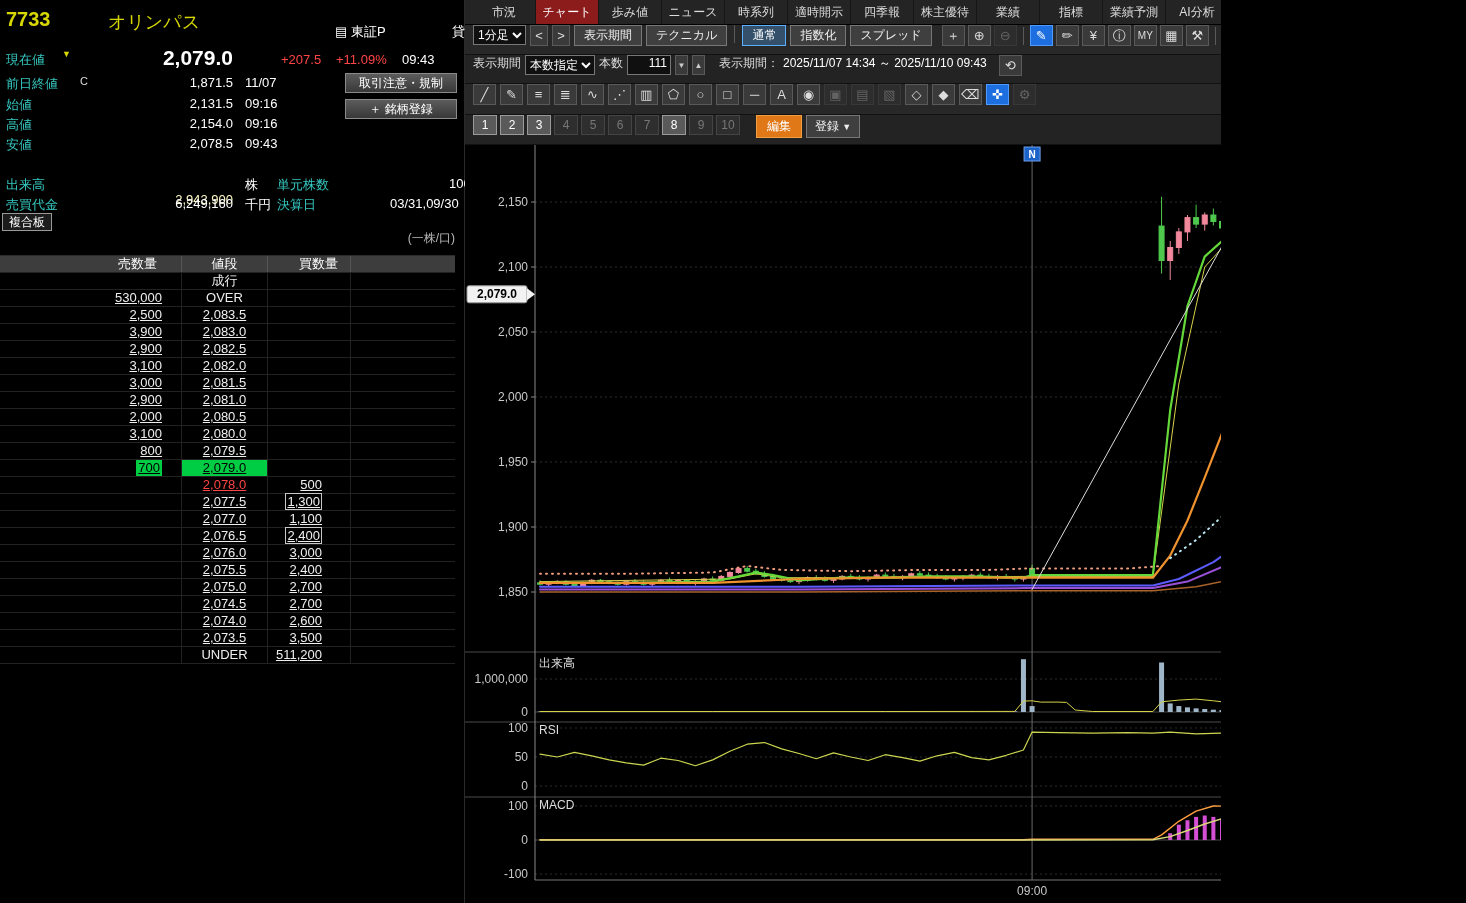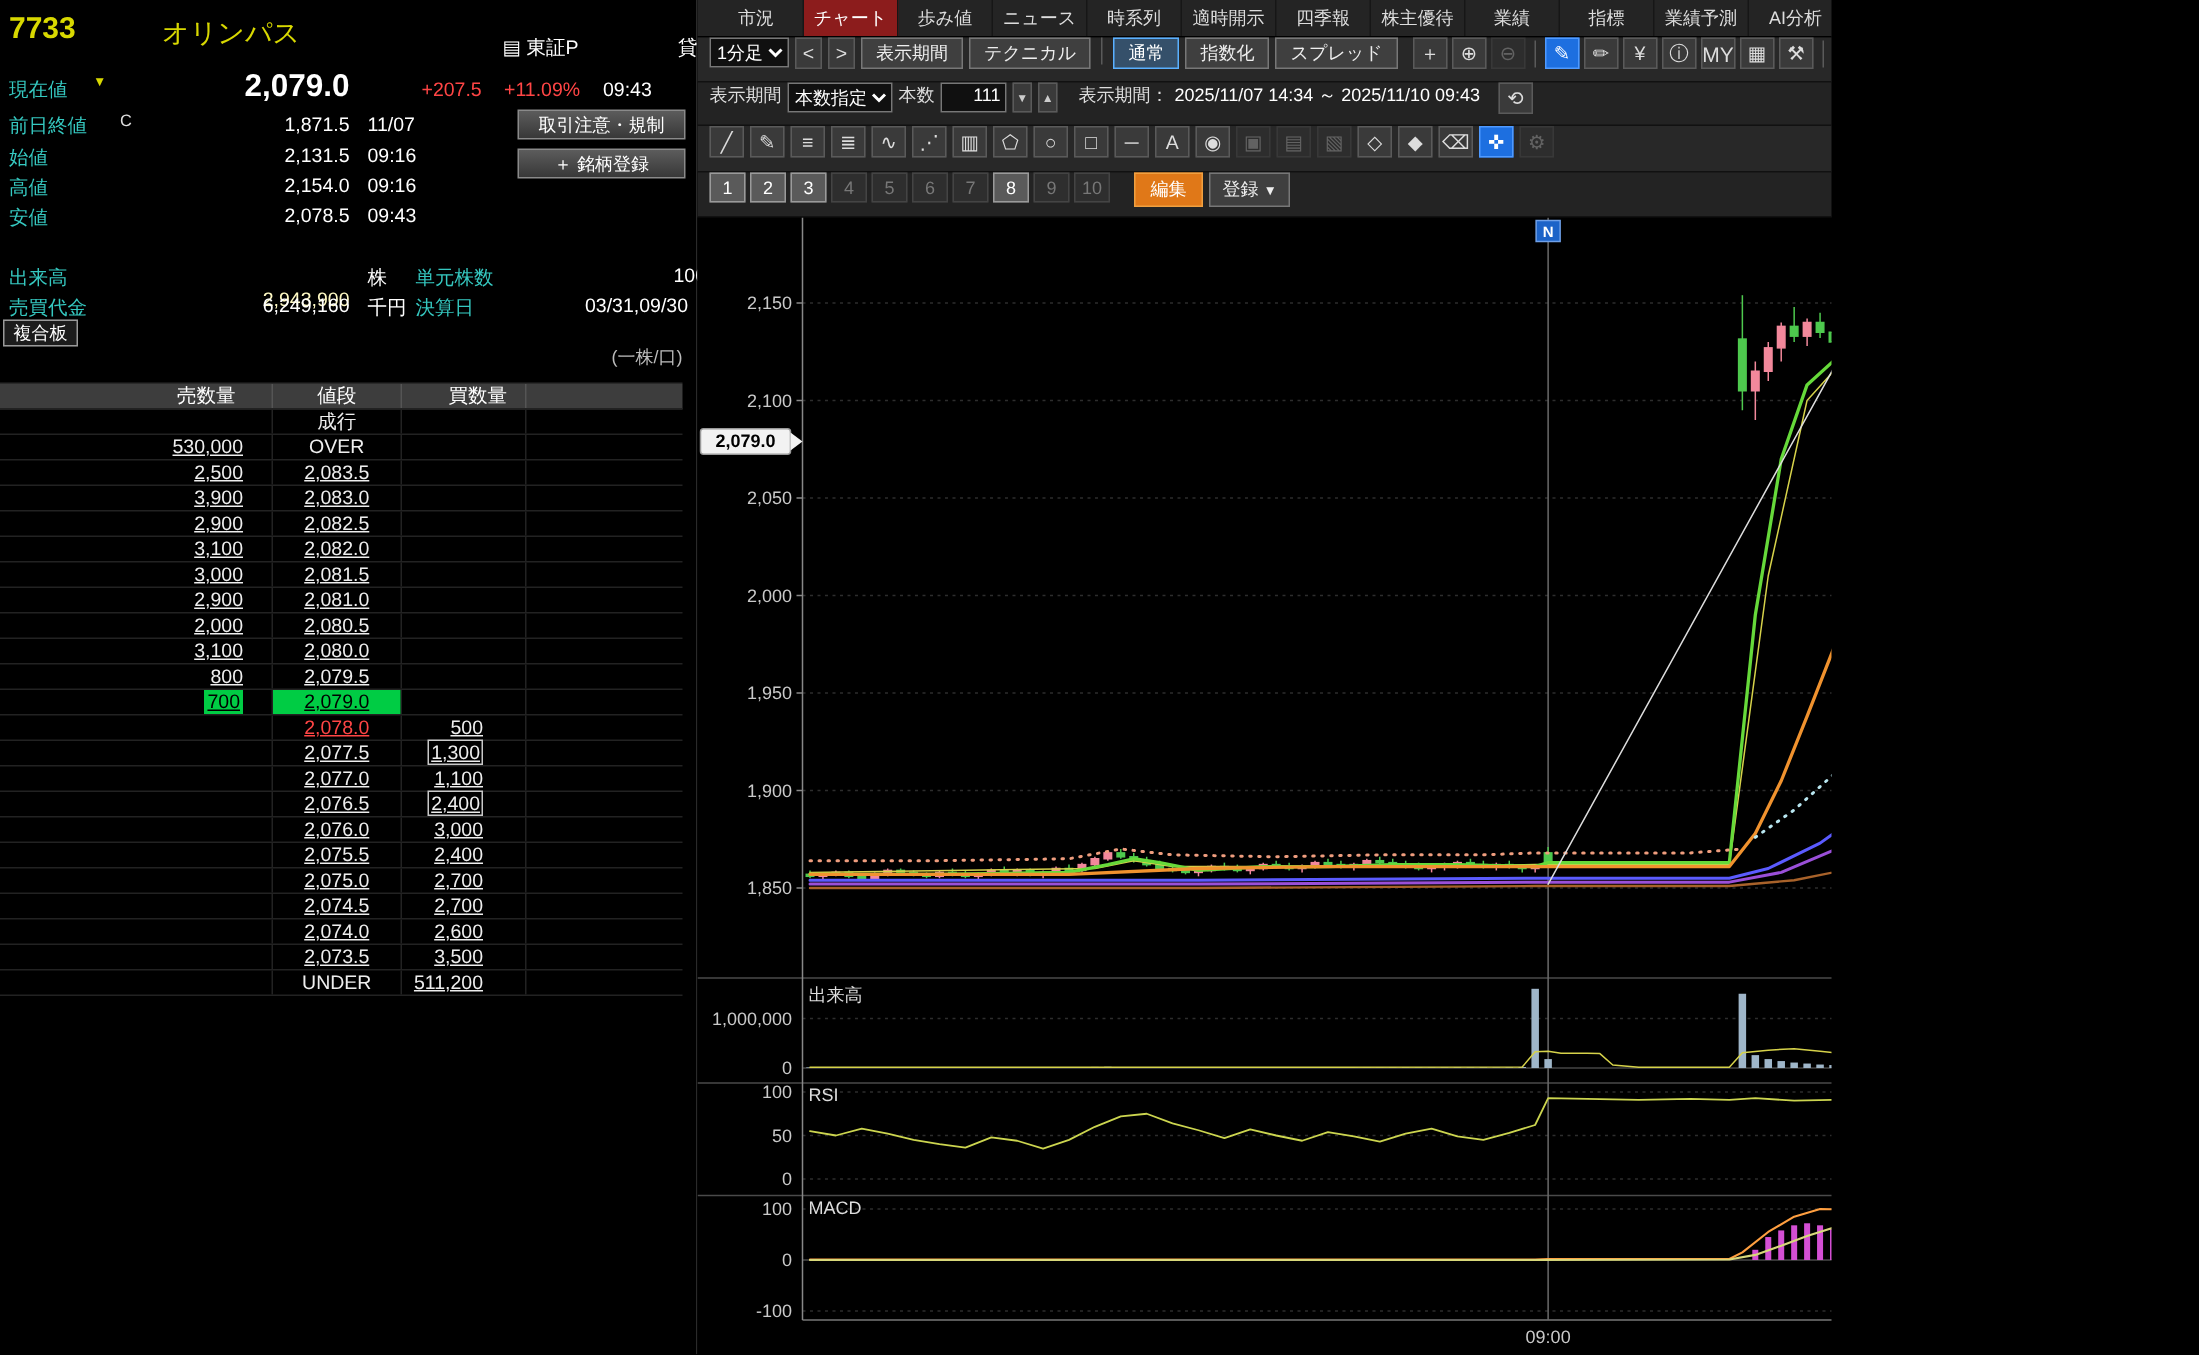--- a/index.html
+++ b/index.html
@@ -296,21 +296,21 @@
       <div class="btn">スプレッド</div>
       <span id="tb2-icons" style="display:flex;gap:3px;align-items:center;margin-left:6px">
           <div class="iconbtn">＋</div>
           <div class="iconbtn">⊕</div>
           <div class="iconbtn disabled">⊖</div>
           <span class="vsep"></span>
           <div class="iconbtn active">✎</div>
           <div class="iconbtn">✏</div>
           <div class="iconbtn">¥</div>
           <div class="iconbtn">ⓘ</div>
-          <div class="iconbtn" style="font-size: 14px;">MY</div>
+          <div class="iconbtn" style="font-size: 10px;">MY</div>
           <div class="iconbtn">▦</div>
           <div class="iconbtn">⚒</div>
           <span class="vsep"></span>
           <div class="iconbtn">⊟</div>
           <div class="iconbtn">⧉</div>
         </span>
     </div>
 
     <div id="tb3" class="tbar">
       <span class="tlabel">表示期間</span>

